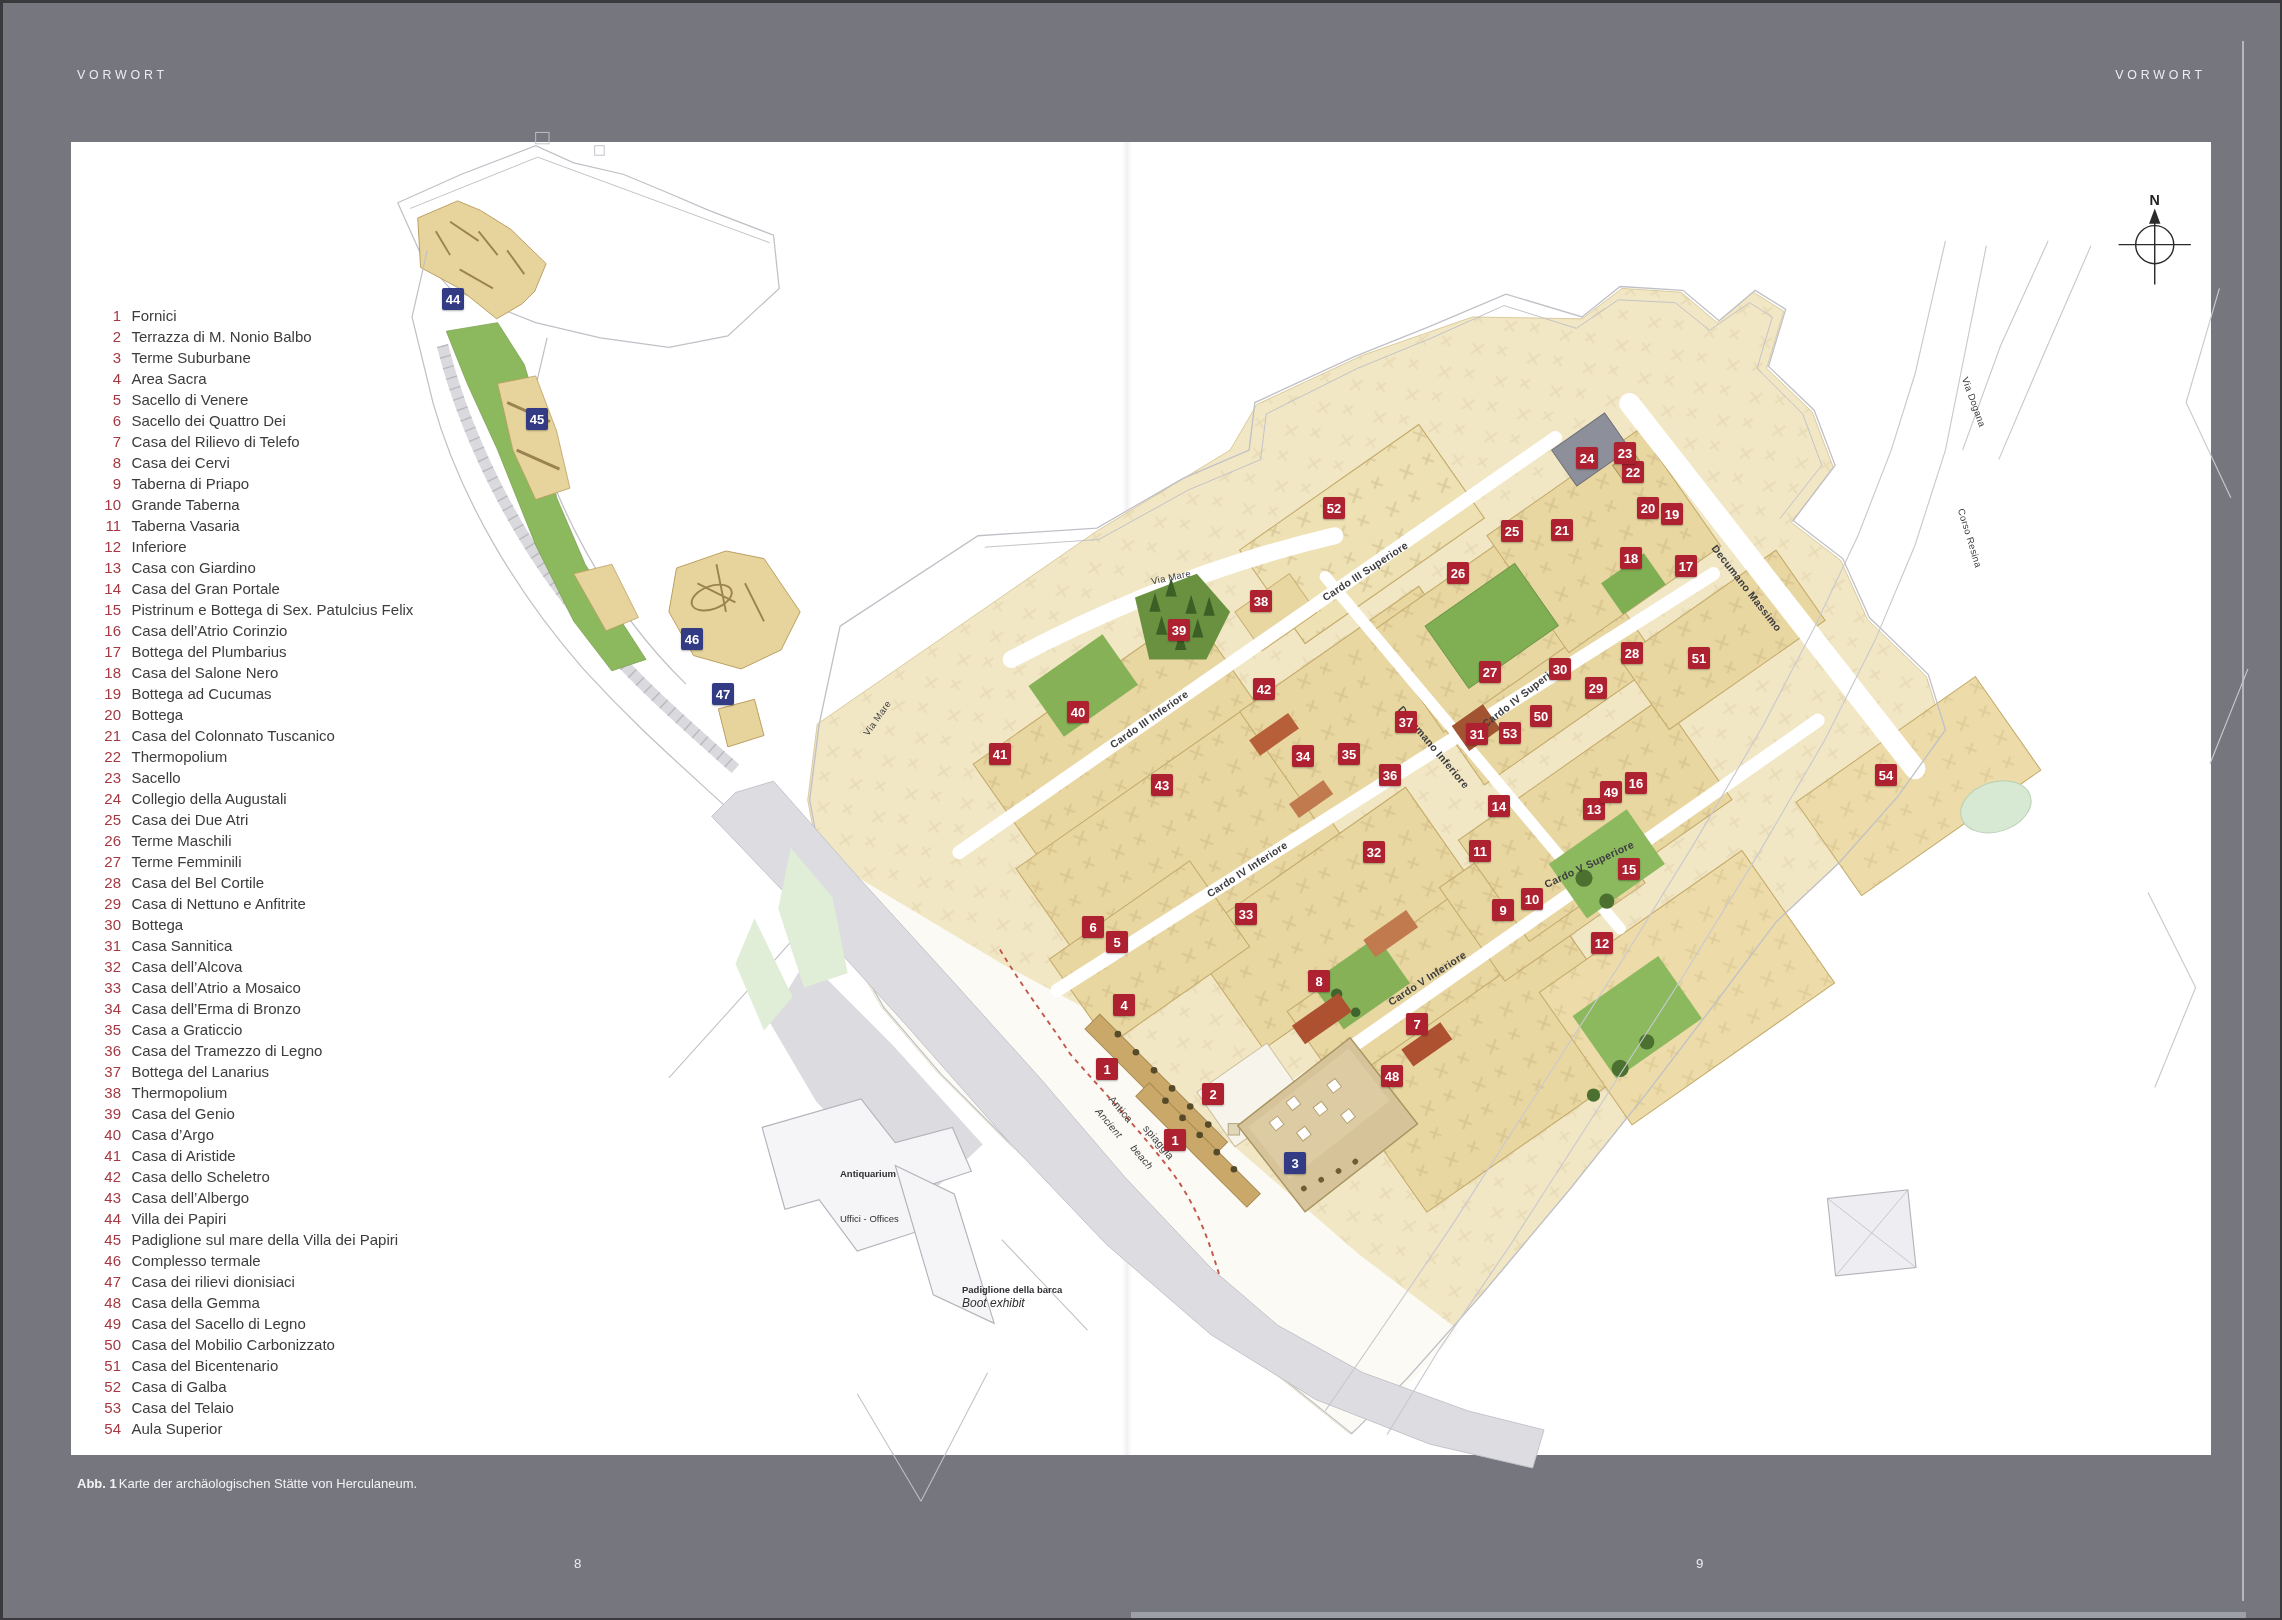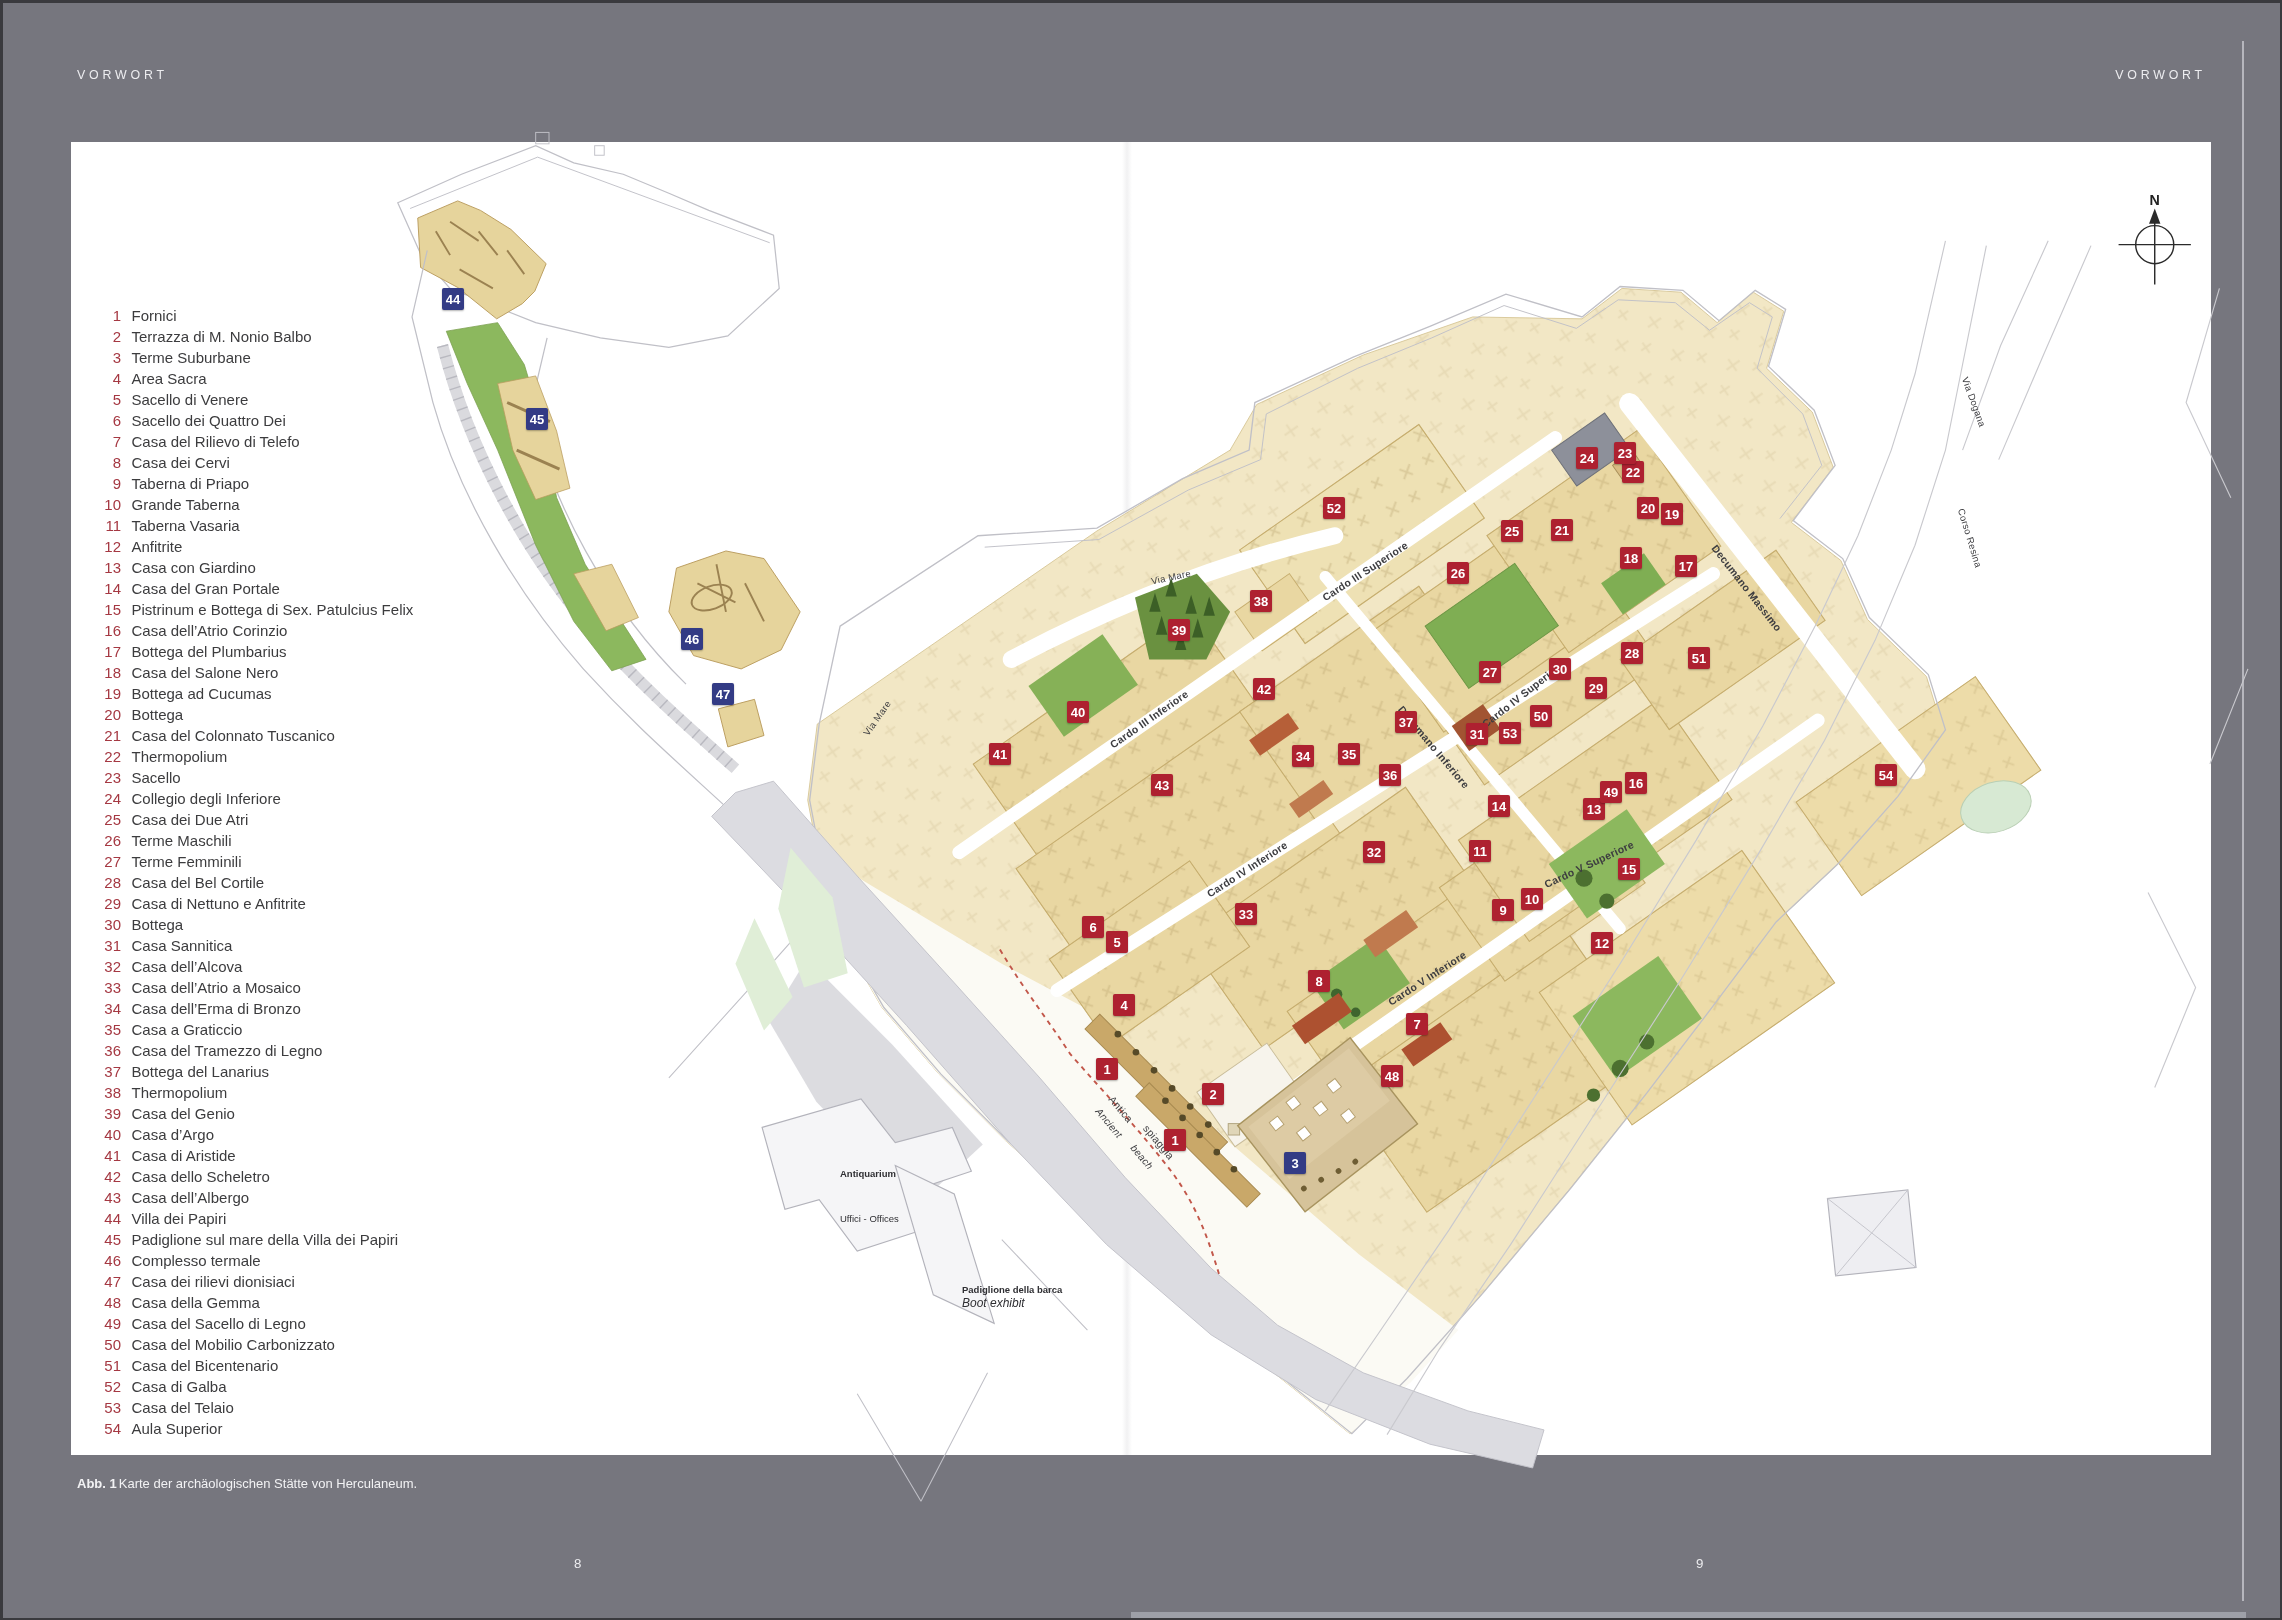--- a/index.html
+++ b/index.html
@@ -353,21 +353,21 @@
       <div class="legend-row">
         <span class="legend-num">10</span>
         <span class="legend-label">Grande Taberna</span>
       </div>
       <div class="legend-row">
         <span class="legend-num">11</span>
         <span class="legend-label">Taberna Vasaria</span>
       </div>
       <div class="legend-row">
         <span class="legend-num">12</span>
-        <span class="legend-label">Anfitrite</span>
+        <span class="legend-label">Inferiore</span>
       </div>
       <div class="legend-row">
         <span class="legend-num">13</span>
         <span class="legend-label">Casa con Giardino</span>
       </div>
       <div class="legend-row">
         <span class="legend-num">14</span>
         <span class="legend-label">Casa del Gran Portale</span>
       </div>
       <div class="legend-row">
@@ -401,21 +401,21 @@
       <div class="legend-row">
         <span class="legend-num">22</span>
         <span class="legend-label">Thermopolium</span>
       </div>
       <div class="legend-row">
         <span class="legend-num">23</span>
         <span class="legend-label">Sacello</span>
       </div>
       <div class="legend-row">
         <span class="legend-num">24</span>
-        <span class="legend-label">Collegio degli Inferiore</span>
+        <span class="legend-label">Collegio della Augustali</span>
       </div>
       <div class="legend-row">
         <span class="legend-num">25</span>
         <span class="legend-label">Casa dei Due Atri</span>
       </div>
       <div class="legend-row">
         <span class="legend-num">26</span>
         <span class="legend-label">Terme Maschili</span>
       </div>
       <div class="legend-row">

